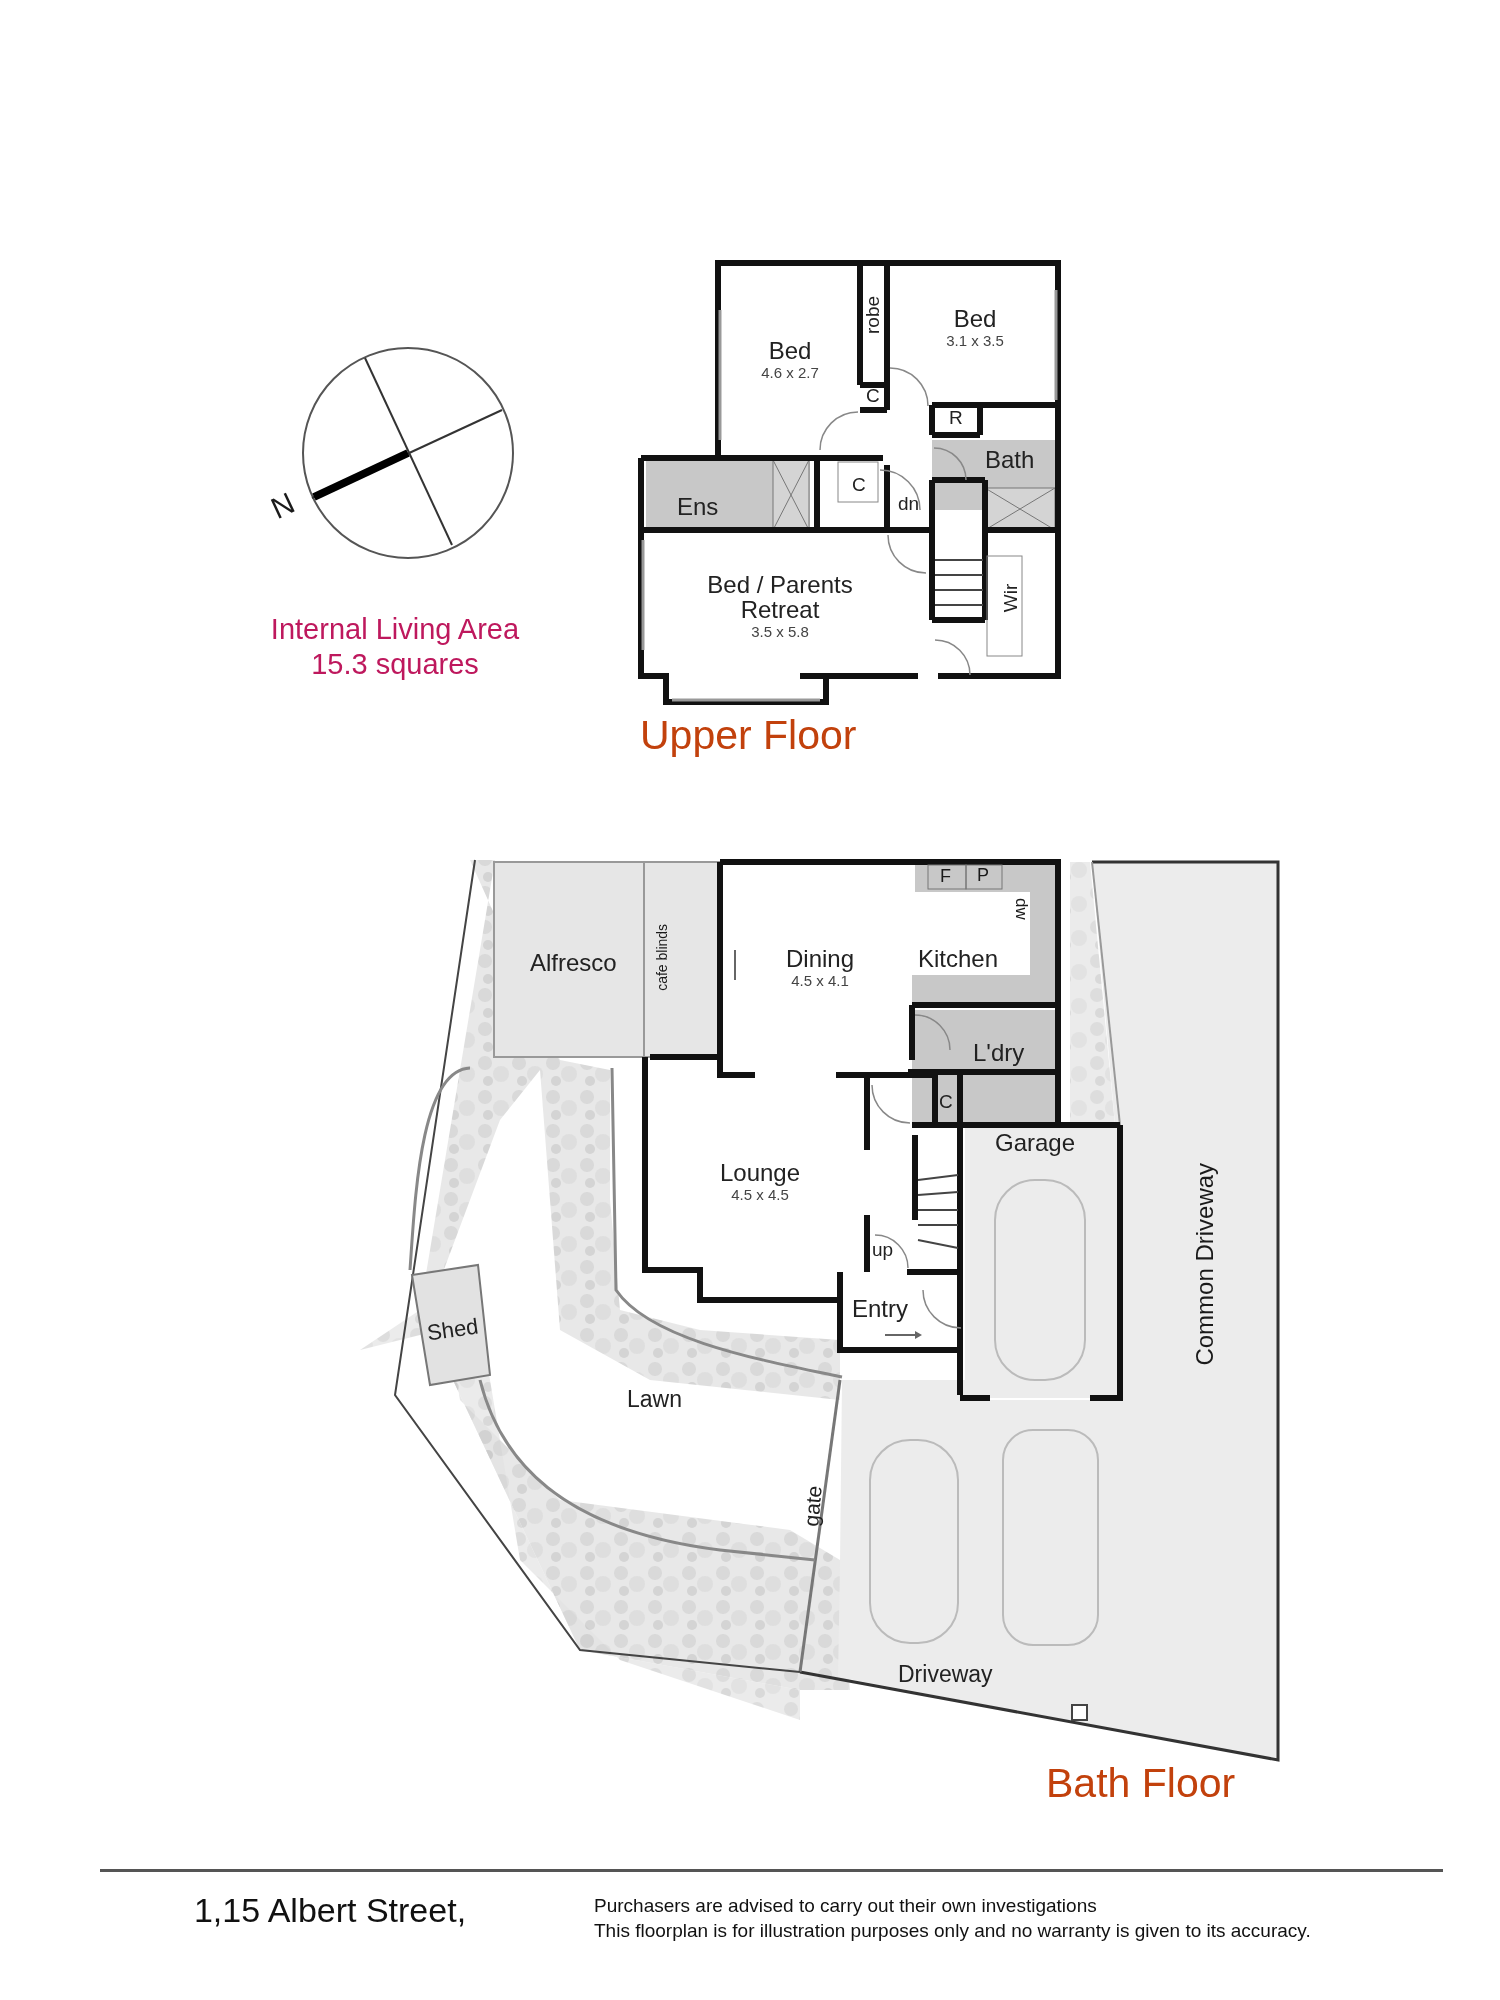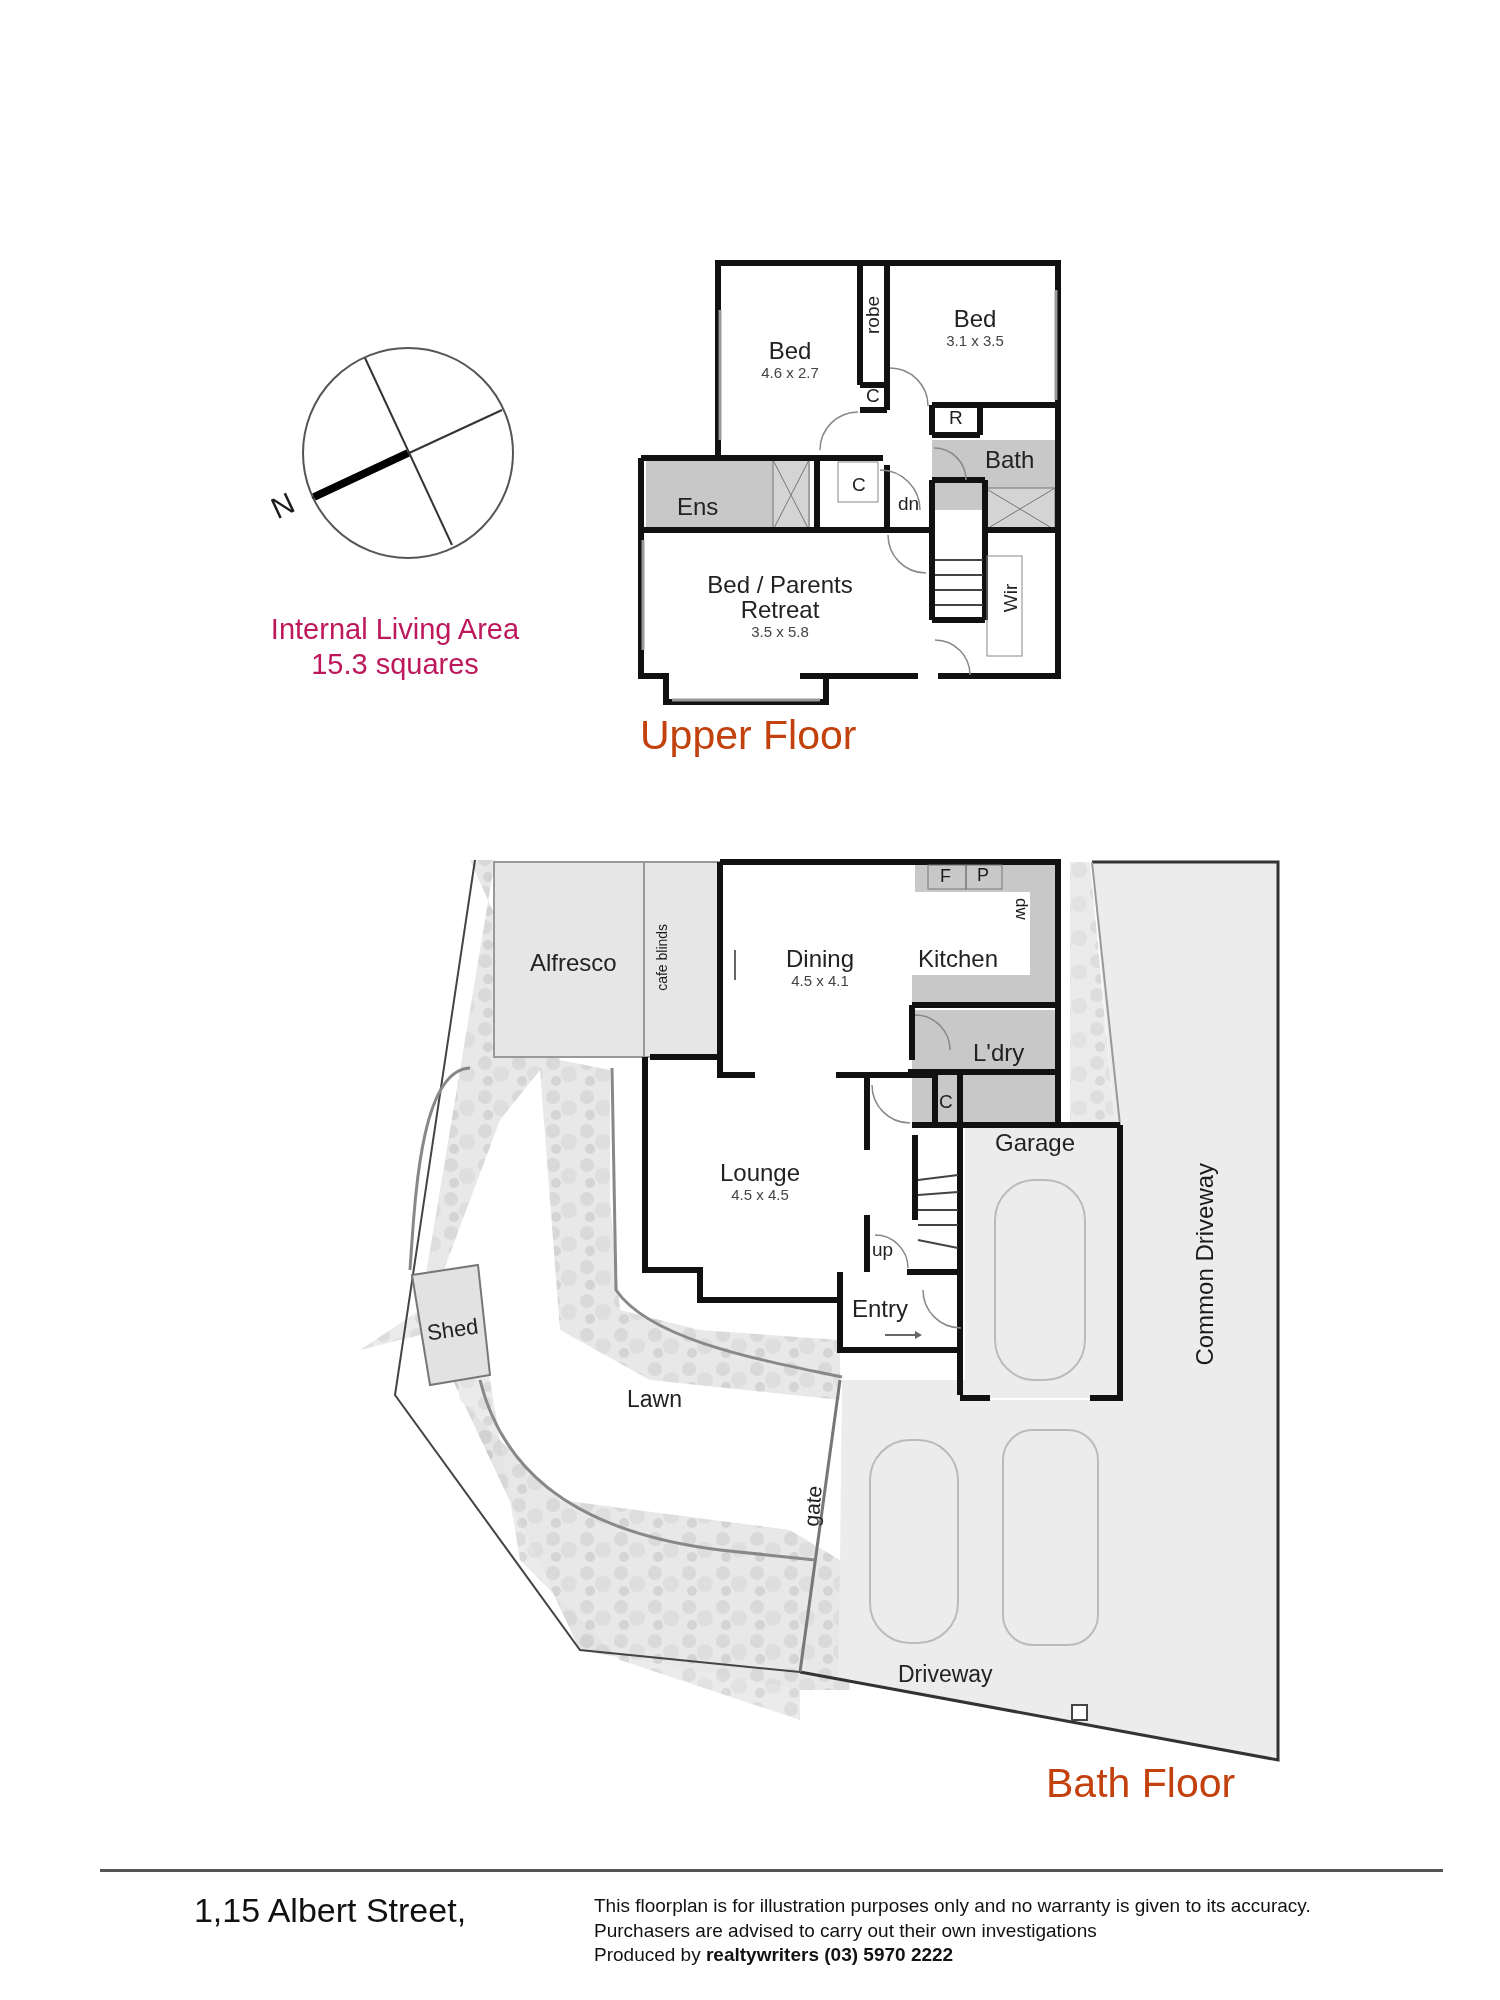--- a/index.html
+++ b/index.html
@@ -236,16 +236,15 @@
 <div class="lbl small" style="left:939px;top:1092px;">C</div>
 <div class="lbl small" style="left:872px;top:1240px;">up</div>
 <div class="lbl small vert" style="left:788px;top:1495px;width:50px;font-size:21px;transform:rotate(-85deg);">gate</div>
 <div class="floor-title" style="left:1046px;top:1760px;">Bath Floor</div>
 
 <div class="footer-line"></div>
 <div class="address">
   <div>1,15 Albert Street,</div>
 </div>
 <div class="disclaimer">
+  <div>Purchasers are advised to carry out their own investigations</div>
   <div>This floorplan is for illustration purposes only and no warranty is given to its accuracy.</div>
-  <div>Purchasers are advised to carry out their own investigations</div>
-  <div><span>Produced by </span><b>realtywriters</b> <b>(03) 5970 2222</b></div>
 </div>
 
 </body></html>

